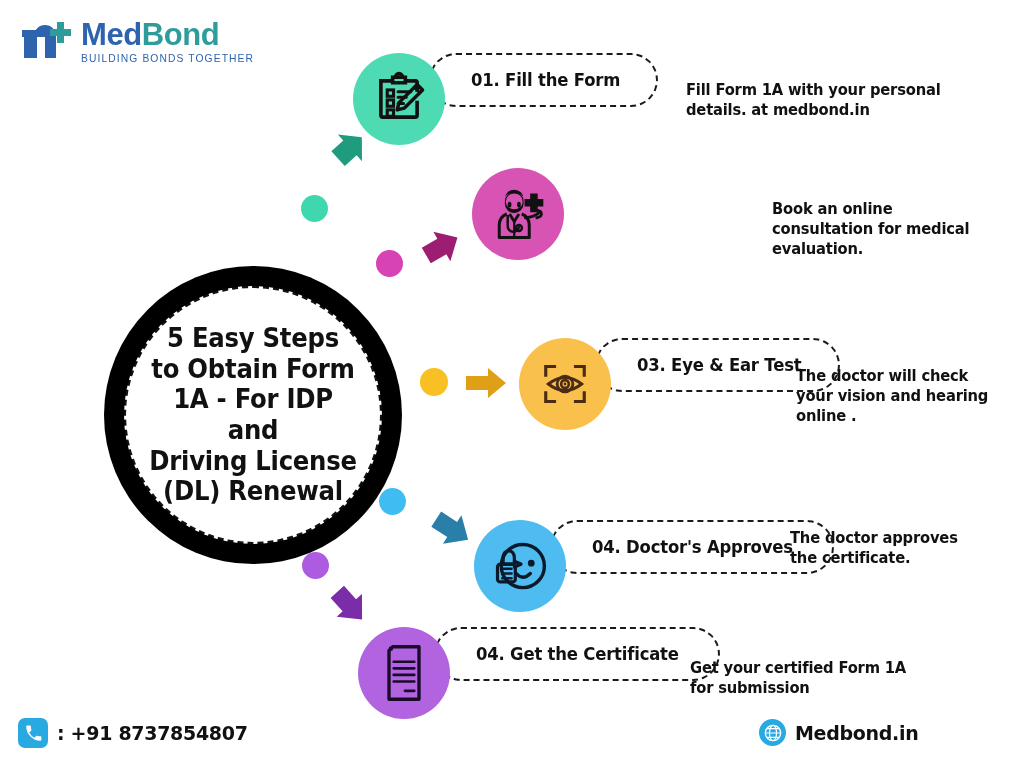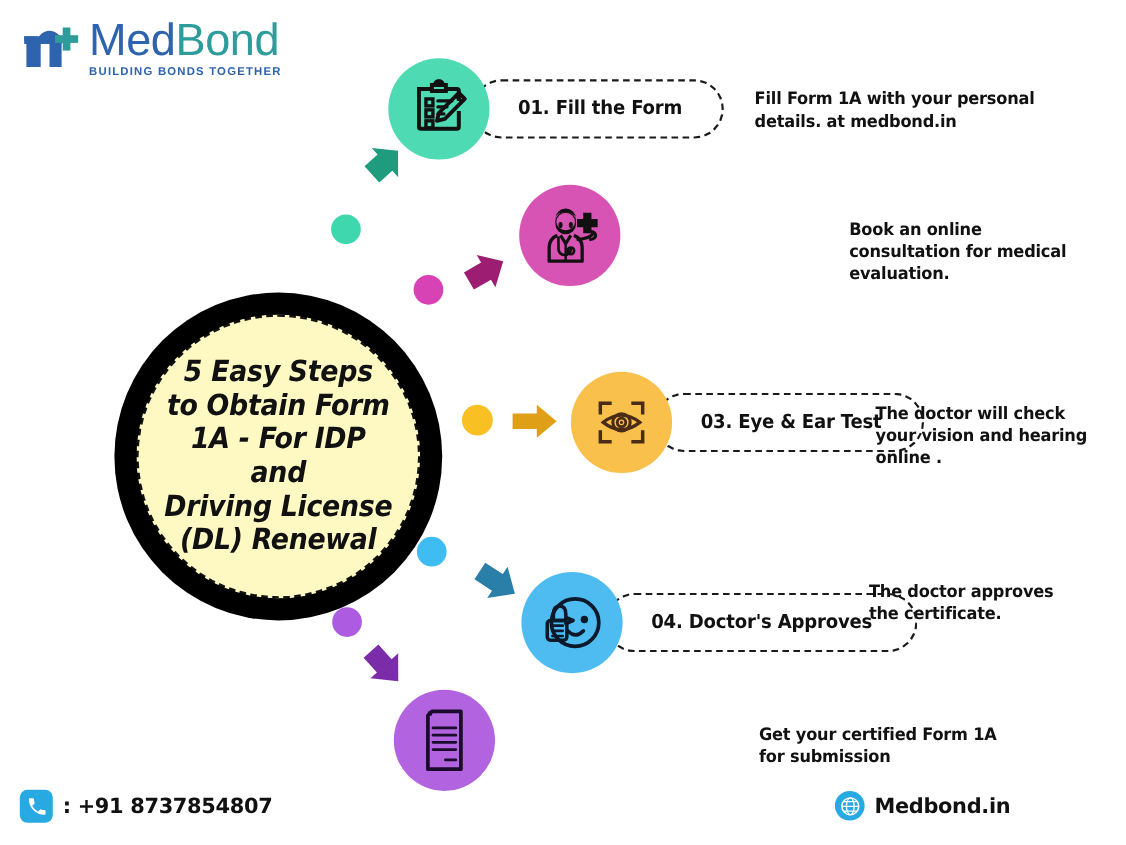--- a/index.html
+++ b/index.html
@@ -16,59 +16,59 @@
   }
 
   
   .logo-wrap {
     position: absolute; left: 18px; top: 16px;
     display: flex; align-items: center; gap: 9px;
   }
   .logo-mark { width: 54px; height: 50px; display: block; }
   .logo-text { display: flex; flex-direction: column; justify-content: center; }
   .logo-title {
-    font-size: 41px; font-weight: normal; line-height: 1.0;
+    font-size: 31px; font-weight: bold; line-height: 1.0;
     letter-spacing: -0.4px; white-space: nowrap;
   }
   .logo-title .med { color: #2E63AE; }
   .logo-title .bond { color: #2E9C9B; }
   .logo-tag {
-    font-size: 10.3px; font-weight: bold; color: #2E63AE;
+    font-size: 10.3px; font-weight: normal; color: #2E63AE;
     letter-spacing: 1.1px; margin-top: 3px; white-space: nowrap;
   }
 
   
   .hub {
     position: absolute; left: 104px; top: 266px;
     width: 298px; height: 298px;
     border-radius: 50%;
     background: #000000;
     display: flex; align-items: center; justify-content: center;
   }
   .hub-inner {
     width: 258px; height: 258px; border-radius: 50%;
-    background: #fef9c3;
+    background: #ffffff;
     border: 2px dashed #111111;
-    display: flex; align-items: center; justify-content: center; font-style: italic;
+    display: flex; align-items: center; justify-content: center;
   }
   .hub-title {
     width: 236px;
     text-align: center;
     font-family: "DejaVu Sans", sans-serif;
     font-weight: bold;
     font-size: 26.5px;
     line-height: 1.16;
     color: #111111;
     letter-spacing: -0.3px;
     transform: scaleX(0.92);
     white-space: pre-line;
   }
 
   
-  .step { position: absolute; display: flex; align-items: center; }
+  .step { position: absolute; display: flex; }
   .step-circle {
     width: 92px; height: 92px; border-radius: 50%;
     display: flex; align-items: center; justify-content: center;
     flex: 0 0 auto; position: relative; z-index: 3;
   }
   .step-circle svg { display: block; }
 
   .pill {
     position: relative;
     height: 54px;
@@ -291,20 +291,23 @@
 
   <div class="step" style="left:358px; top:627px;">
     <div class="step-circle" style="background:#B163E0;">
       <svg width="56" height="60" viewBox="0 0 56 64">
         <path d="M16 4 h28 v56 H12 V8 z" fill="#B163E0" stroke="#1B0B2B" stroke-width="3.6" stroke-linejoin="round"></path>
         <path d="M12 8 l4 -4 v4 z" fill="#1B0B2B"></path>
         <path d="M12 4 h6 l-6 6 z" fill="#1B0B2B"></path>
         <path d="M17 20 h22 M17 27 h22 M17 34 h22 M17 41 h22 M29 51 h10" stroke="#1B0B2B" stroke-width="2.8" stroke-linecap="round"></path>
       </svg>
     </div>
+    <div class="pill">
+      <span class="pill-label">04. Get the Certificate</span>
+    </div>
   </div>
   <div class="desc" style="left:690px; top:659px; width:280px;">Get your certified Form 1A
 for submission</div>
 
   <div class="footer-item" style="left:18px; top:718px;">
     <span class="phone-badge">
       <svg width="19" height="19" viewBox="0 0 24 24">
         <path d="M6.6 10.8a15 15 0 0 0 6.6 6.6l2.2-2.2a1.2 1.2 0 0 1 1.3-.3 13 13 0 0 0 4.1.65 1.2 1.2 0 0 1 1.2 1.2V20a1.2 1.2 0 0 1-1.2 1.2A18.2 18.2 0 0 1 2.8 3.2 1.2 1.2 0 0 1 4 2h3.5a1.2 1.2 0 0 1 1.2 1.2 13 13 0 0 0 .65 4.1 1.2 1.2 0 0 1-.3 1.3z" fill="#ffffff"></path>
       </svg>
     </span>

